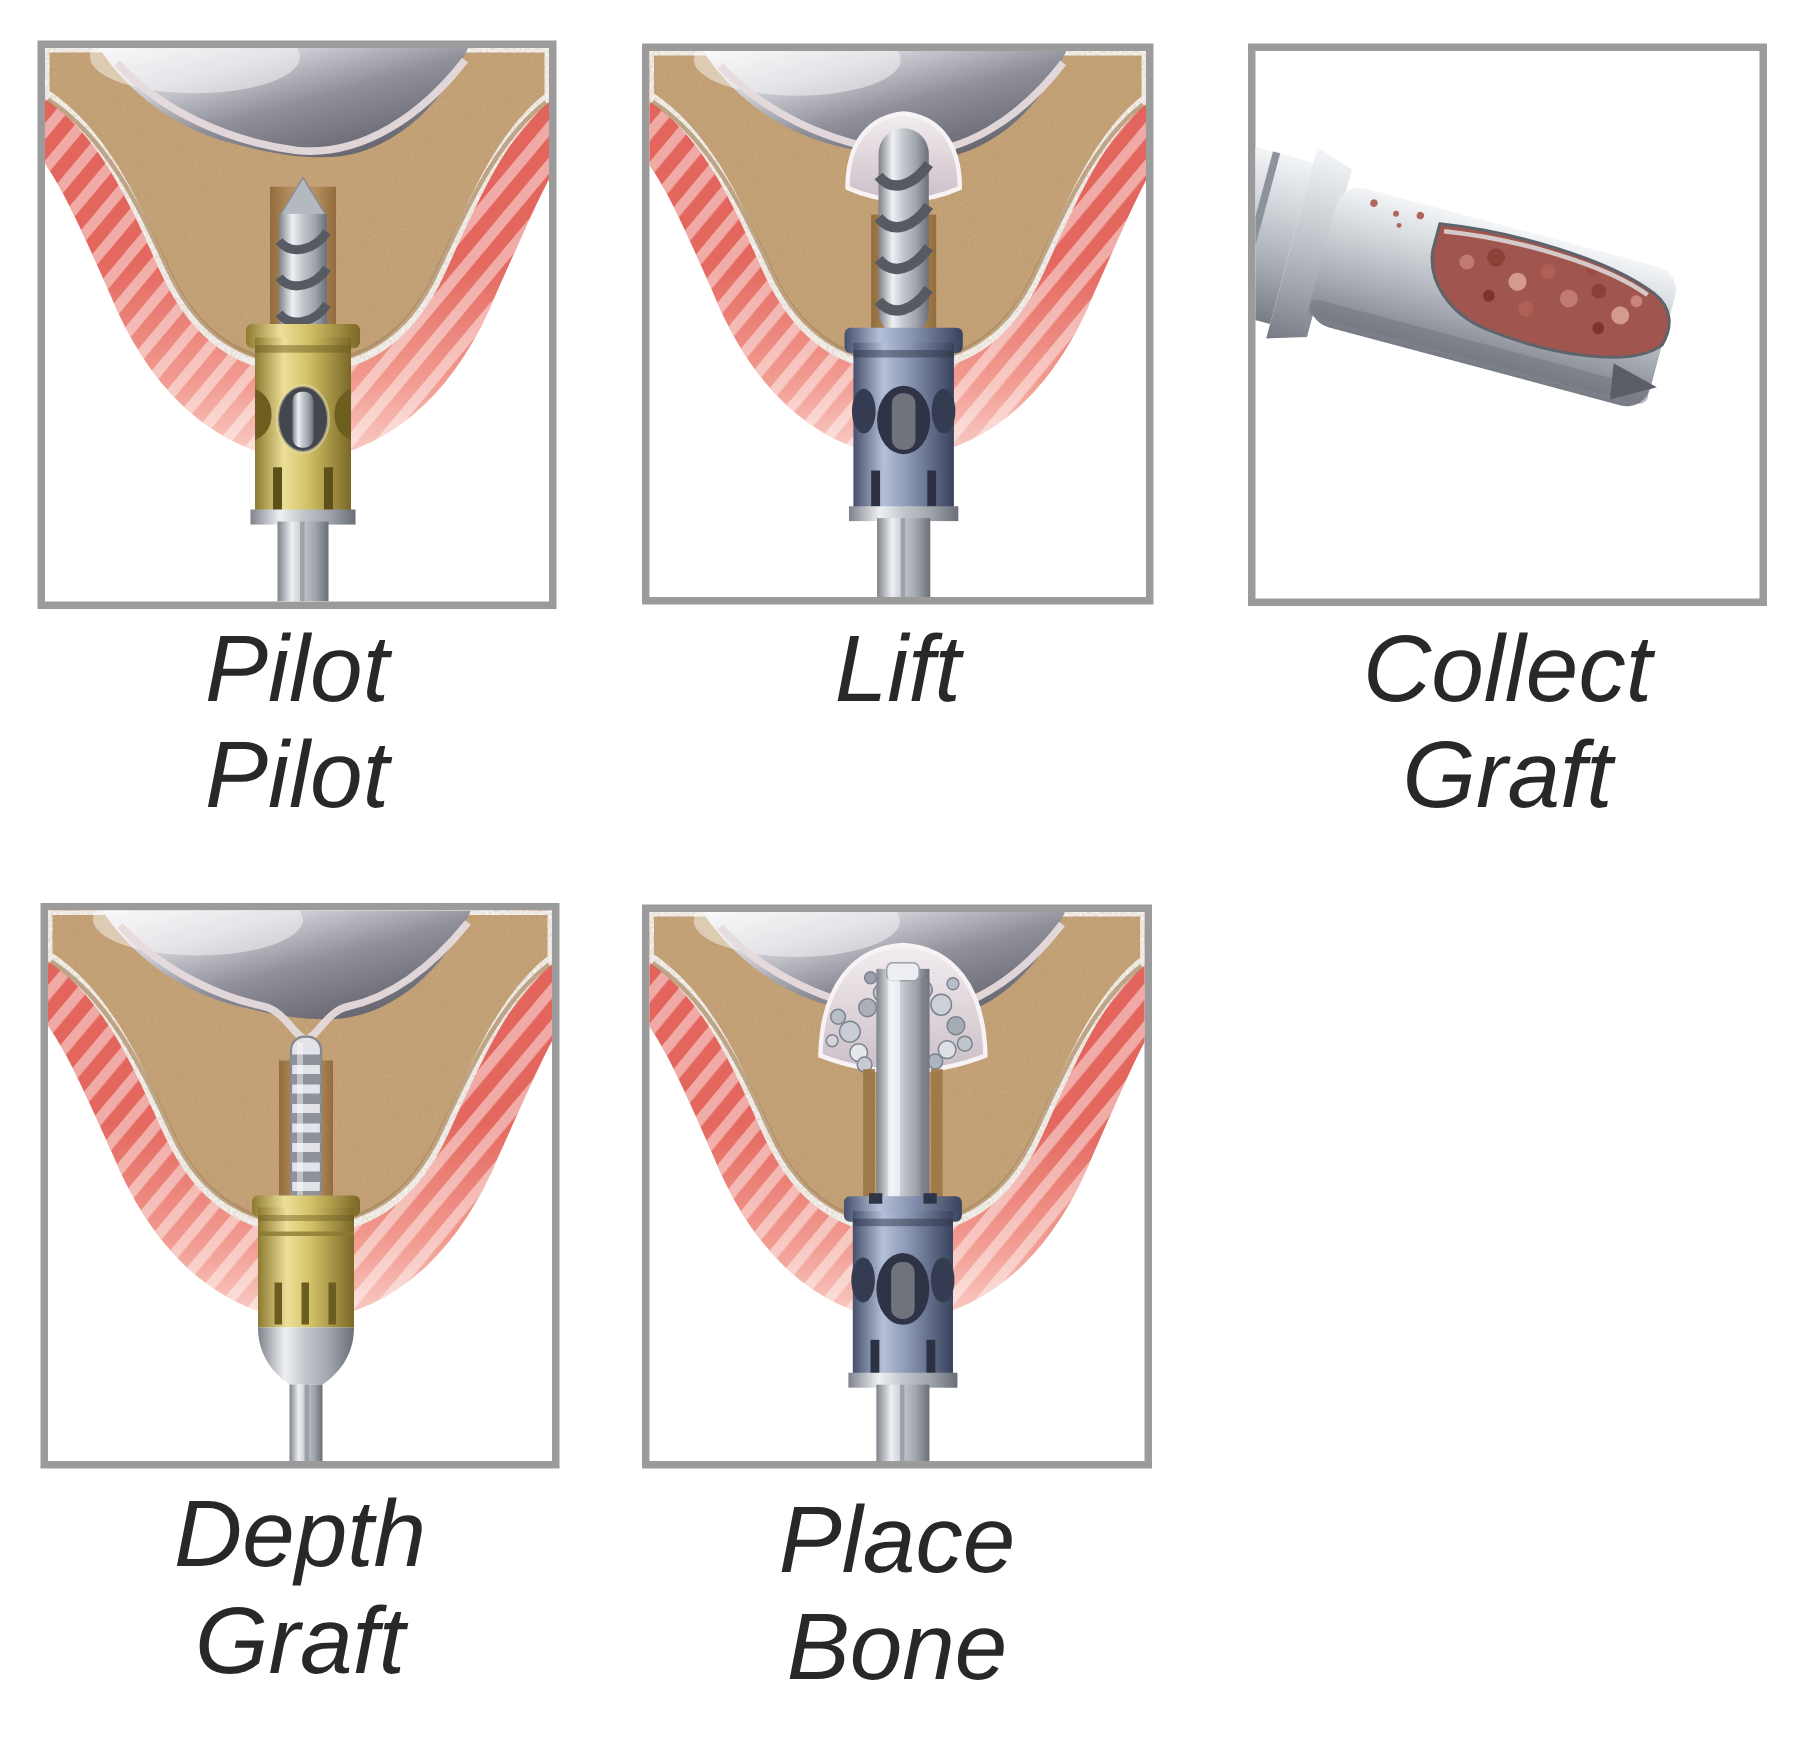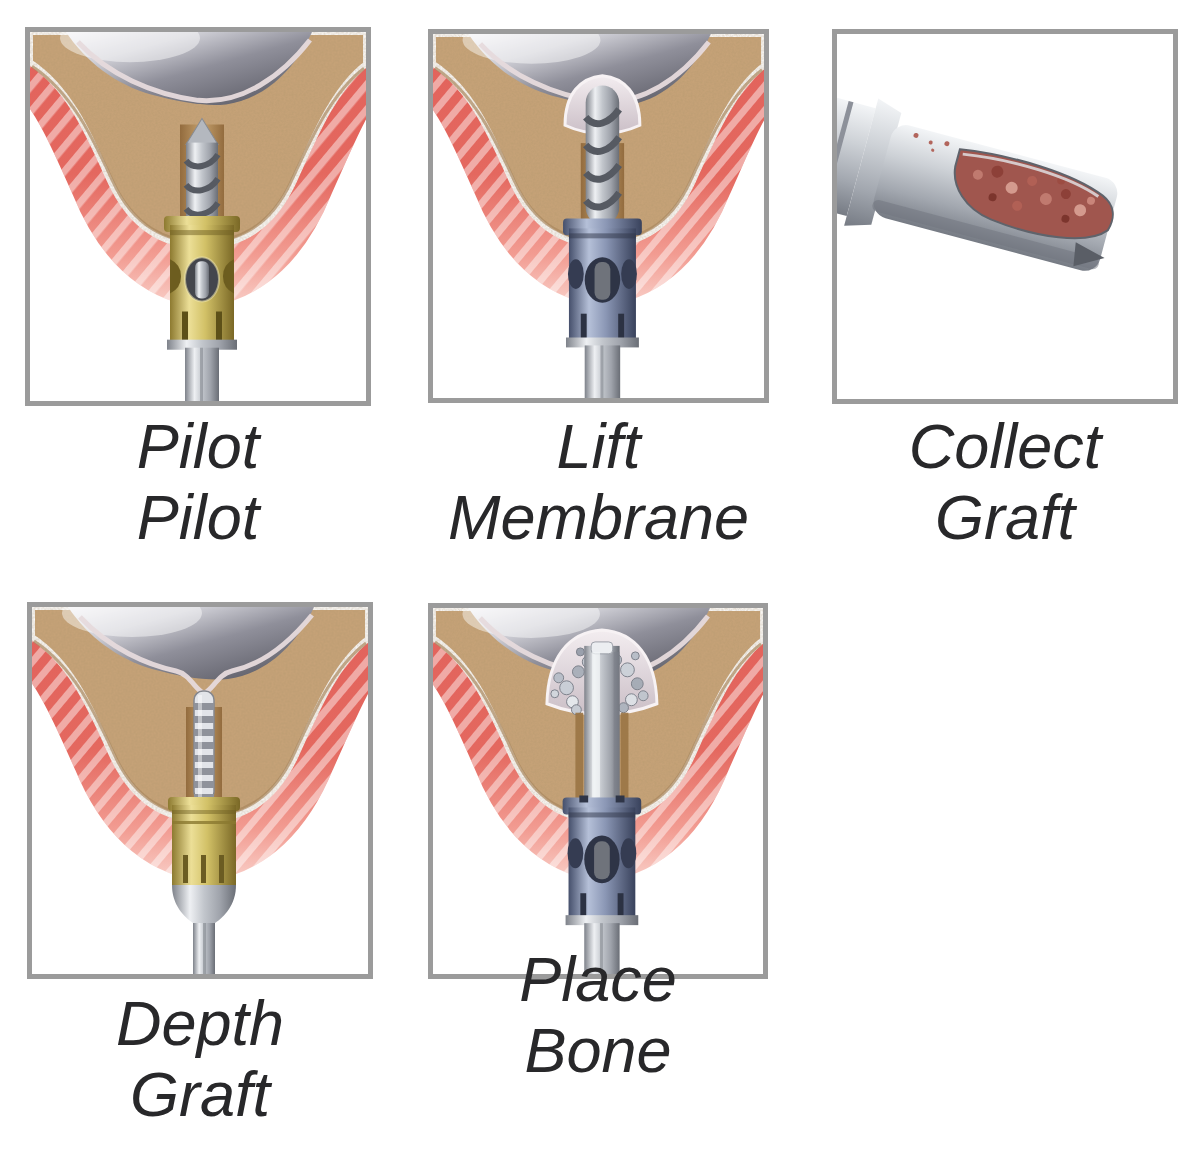--- a/index.html
+++ b/index.html
@@ -11,21 +11,21 @@
            line-height:71px;color:#28282a;letter-spacing:0px;}
   #panel-1{left:25px;top:27px;width:346px;height:379px;}
   #panel-2{left:428px;top:29px;width:341px;height:374px;}
   #panel-3{left:832px;top:29px;width:346px;height:375px;}
   #panel-4{left:27px;top:602px;width:346px;height:377px;}
   #panel-5{left:428px;top:603px;width:340px;height:376px;}
   #caption-1{left:25px;top:411px;width:346px;}
   #caption-2{left:428px;top:411px;width:341px;}
   #caption-3{left:832px;top:411px;width:346px;text-align:center;}
   #caption-4{left:27px;top:988px;width:346px;}
-  #caption-5{left:428px;top:944px;width:340px;}
+  #caption-5{left:428px;top:992px;width:340px;}
 </style>
 </head>
 <body>
 
 <div class="page">
 
   <div class="panel" id="panel-1">
     <svg viewBox="0 0 336 367" preserveAspectRatio="none">
       <defs>
         <linearGradient id="a-gum" x1="0" y1="20" x2="0" y2="290" gradientUnits="userSpaceOnUse">
@@ -430,21 +430,20 @@
       </g>
     </svg>
   </div>
 
   <div class="caption" id="caption-1">
     <div>Pilot</div>
     <div>Pilot</div>
   </div>
   <div class="caption" id="caption-2">
     <div>Lift</div>
-    <div>Membrane</div>
   </div>
   <div class="caption" id="caption-3">
     <div>Collect</div>
     <div>Graft</div>
   </div>
   <div class="caption" id="caption-4">
     <div>Depth</div>
     <div>Graft</div>
   </div>
   <div class="caption" id="caption-5">

